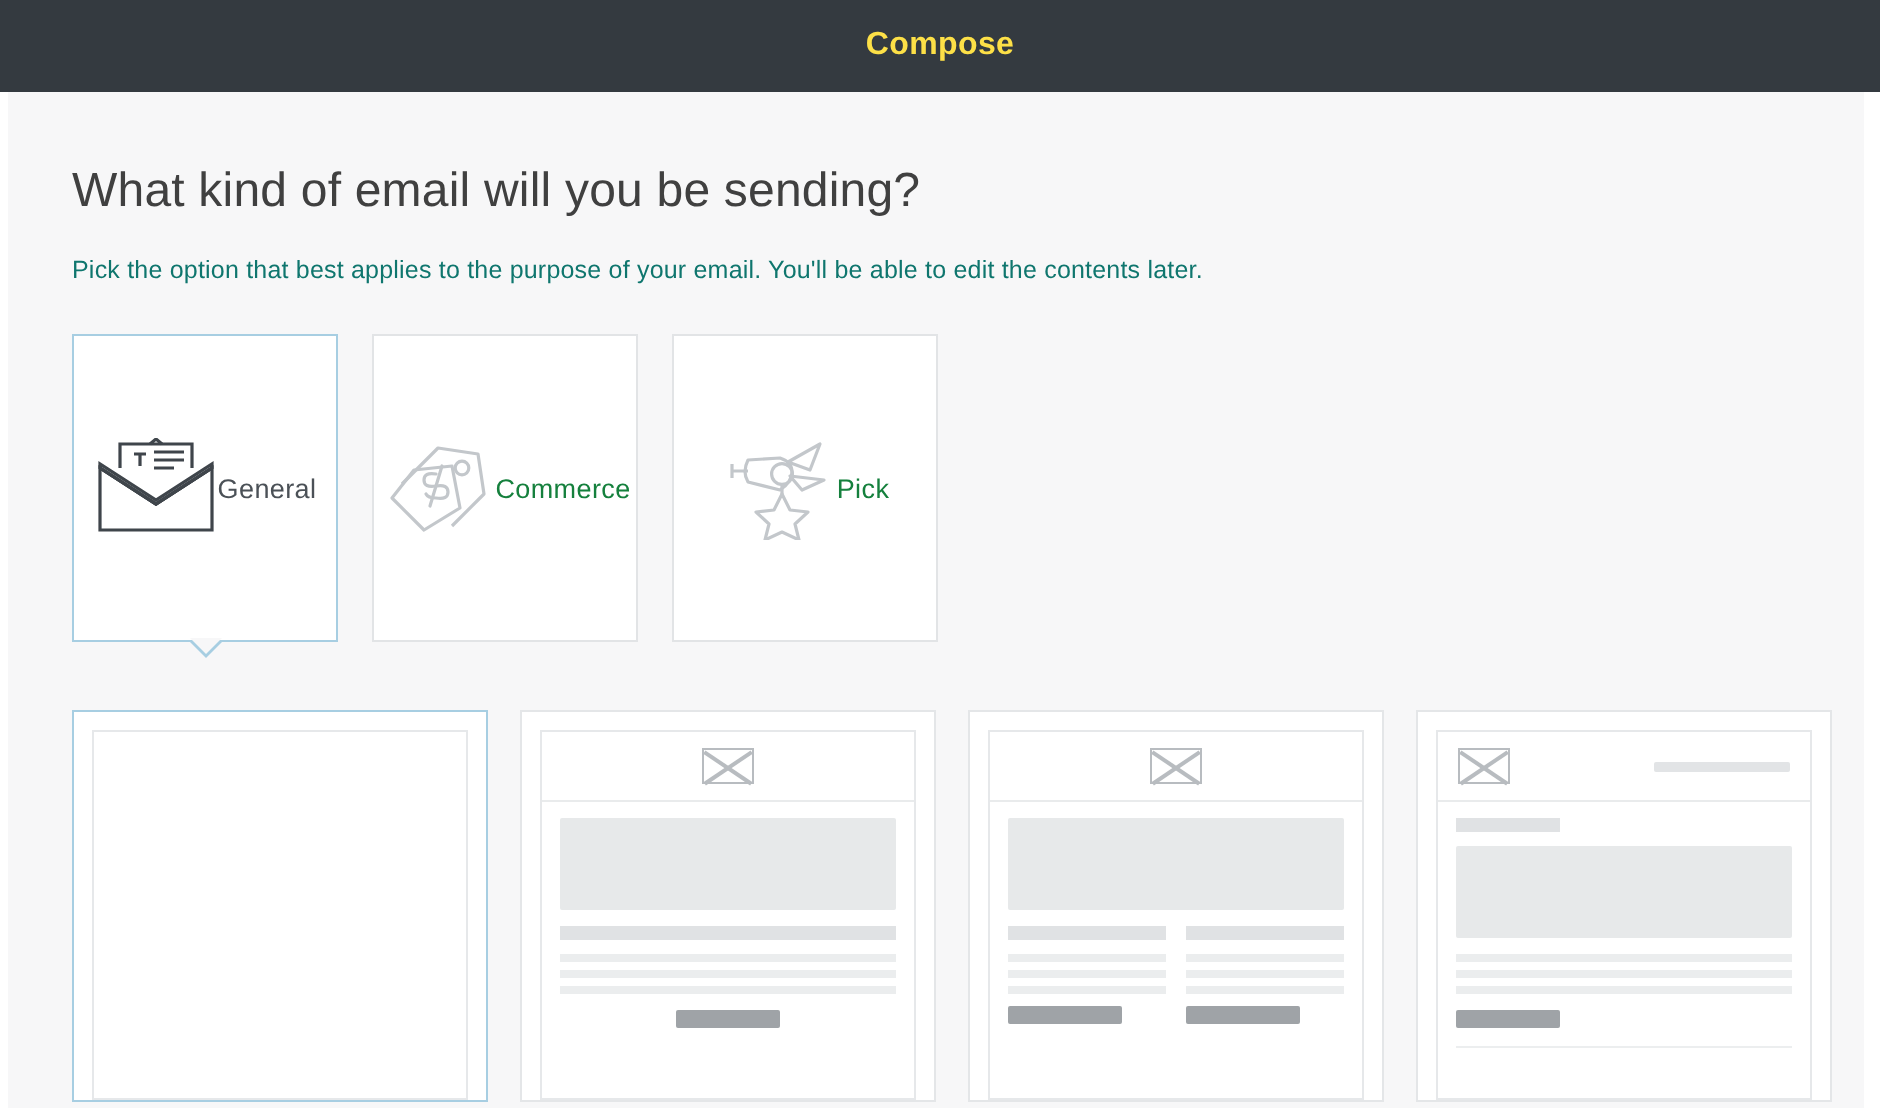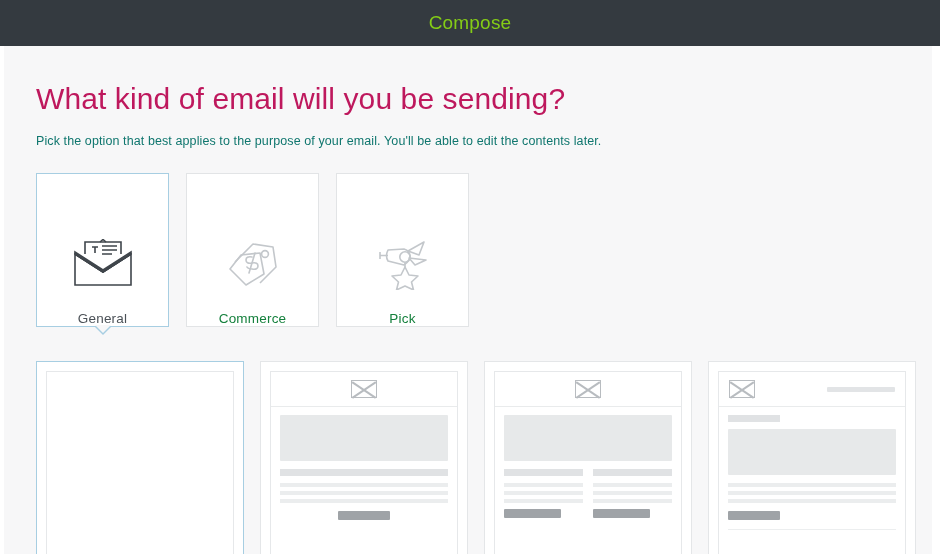--- a/index.html
+++ b/index.html
@@ -18,43 +18,43 @@
 
   
   .titlebar {
     height: 46px;
     background: #343a40;
     display: flex;
     align-items: center;
     justify-content: center;
   }
   .titlebar-title {
-    color: #84cc16;
-    font-size: 19px;
-    font-weight: 400;
+    color: #fde047;
+    font-size: 16px;
+    font-weight: 700;
     letter-spacing: .2px;
   }
 
   
   .page {
     height: 508px;
     background: #f7f7f8;
     border-left: 4px solid #ffffff;
     border-right: 8px solid #ffffff;
     padding: 36px 0 0 0;
     position: relative;
     overflow: hidden;
   }
 
   .inner { padding-left: 32px; padding-right: 16px; }
 
   .page-heading {
-    font-size: 30px;
+    font-size: 24px;
     font-weight: 400;
-    color: #be185d;
+    color: #404040;
     letter-spacing: .1px;
     margin-bottom: 18px;
   }
   .page-sub {
     font-size: 12.5px;
     color: #0f766e;
     letter-spacing: .1px;
     margin-bottom: 25px;
   }
 
@@ -63,23 +63,22 @@
     display: flex;
     gap: 17px;
     margin-bottom: 34px;
   }
   .card {
     width: 133px;
     height: 154px;
     background: #ffffff;
     border: 1px solid #e2e4e6;
     display: flex;
-    flex-direction: column;
     align-items: center;
-    justify-content: flex-end;
+    justify-content: center;
     position: relative;
     cursor: pointer;
   }
   .card.selected { border-color: #a7cee2; }
   .card.selected .card-label { color: #4b5157; }
   
   .card .caret, .card .caret-fill { display: none; }
   .card.selected .caret {
     display: block;
     position: absolute;

